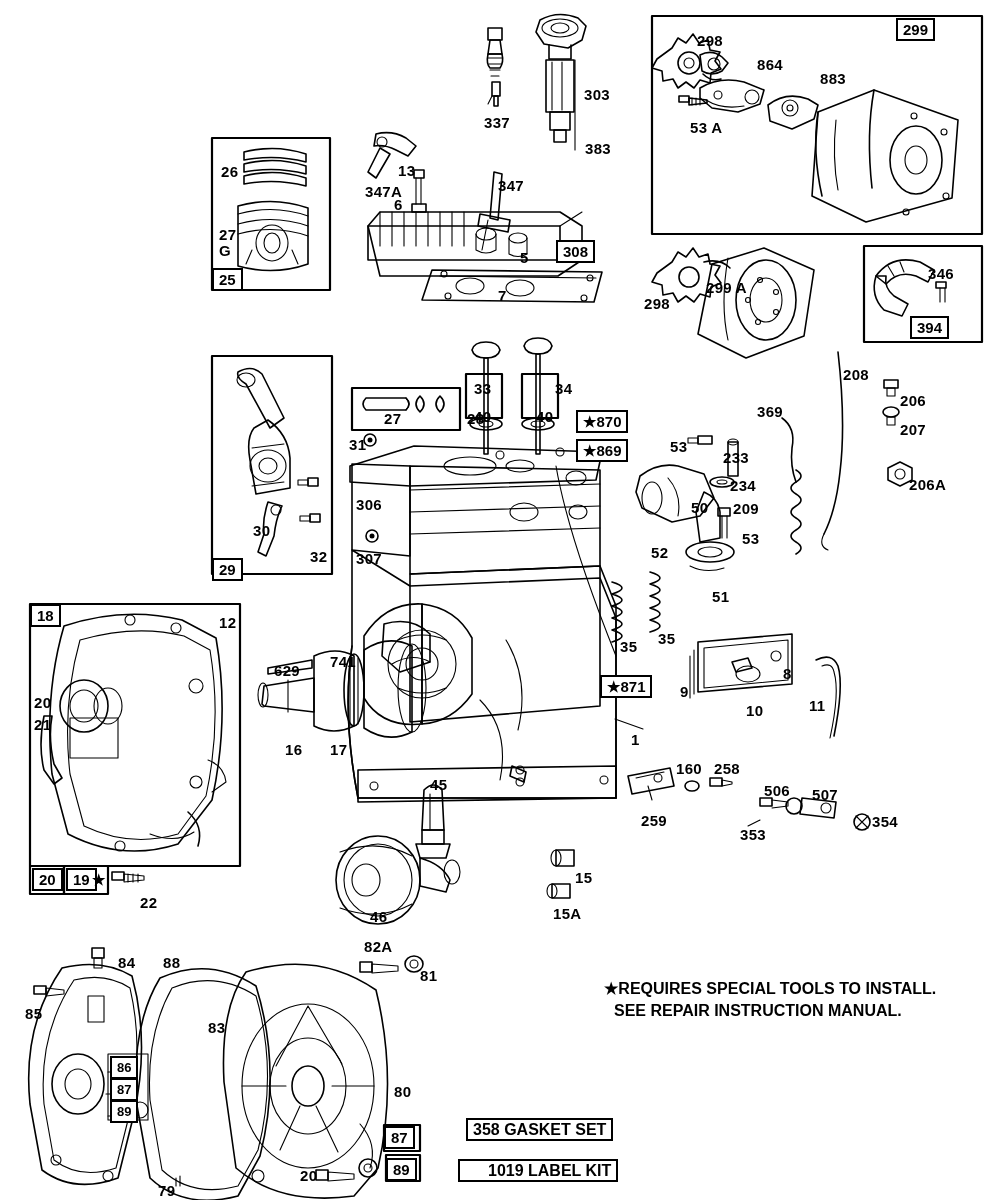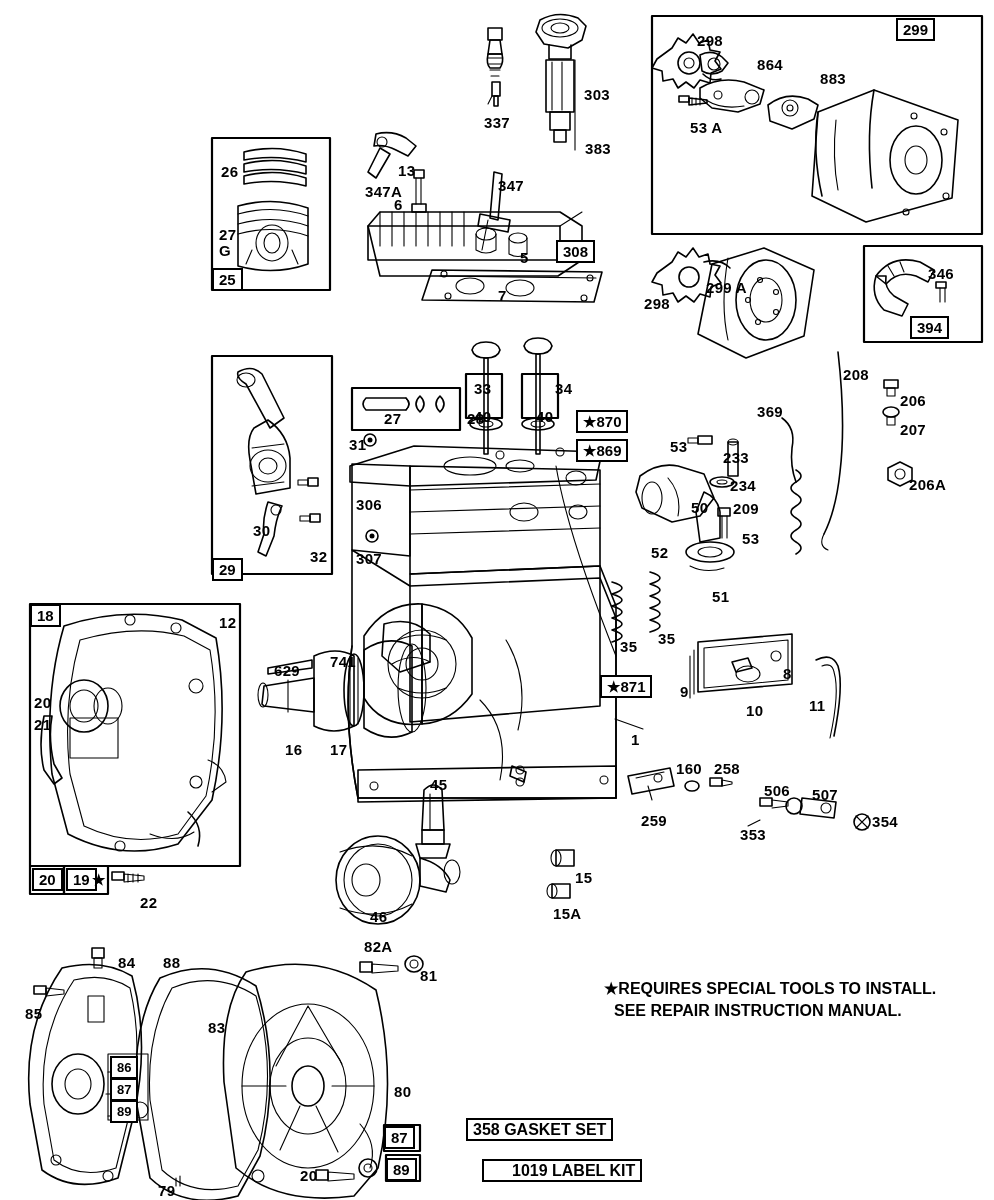--- a/index.html
+++ b/index.html
@@ -517,15 +517,15 @@
   <div class="boxlbl" style="left:576px;top:410px;"><span>★</span><span>870</span></div>
   <div class="boxlbl" style="left:576px;top:439px;"><span>★</span><span>869</span></div>
   <div class="boxlbl" style="left:600px;top:675px;"><span>★</span><span>871</span></div>
 
   <div class="boxlbl" style="left:896px;top:18px;">299</div>
 
   <div class="note" style="left:604px;top:978px;">★REQUIRES SPECIAL TOOLS TO INSTALL.</div>
   <div class="note" style="left:614px;top:1000px;">SEE REPAIR INSTRUCTION MANUAL.</div>
 
   <div class="boxlbl" style="left:466px;top:1118px;font-size:16px;">358 GASKET SET</div>
-  <div class="boxlbl" style="left:482px;top:1159px;font-size:16px;padding-left:28px;">1019 LABEL KIT</div>
+  <div class="boxlbl" style="left:458px;top:1159px;font-size:16px;padding-left:28px;">1019 LABEL KIT</div>
 
 </div>
 
 </body></html>

